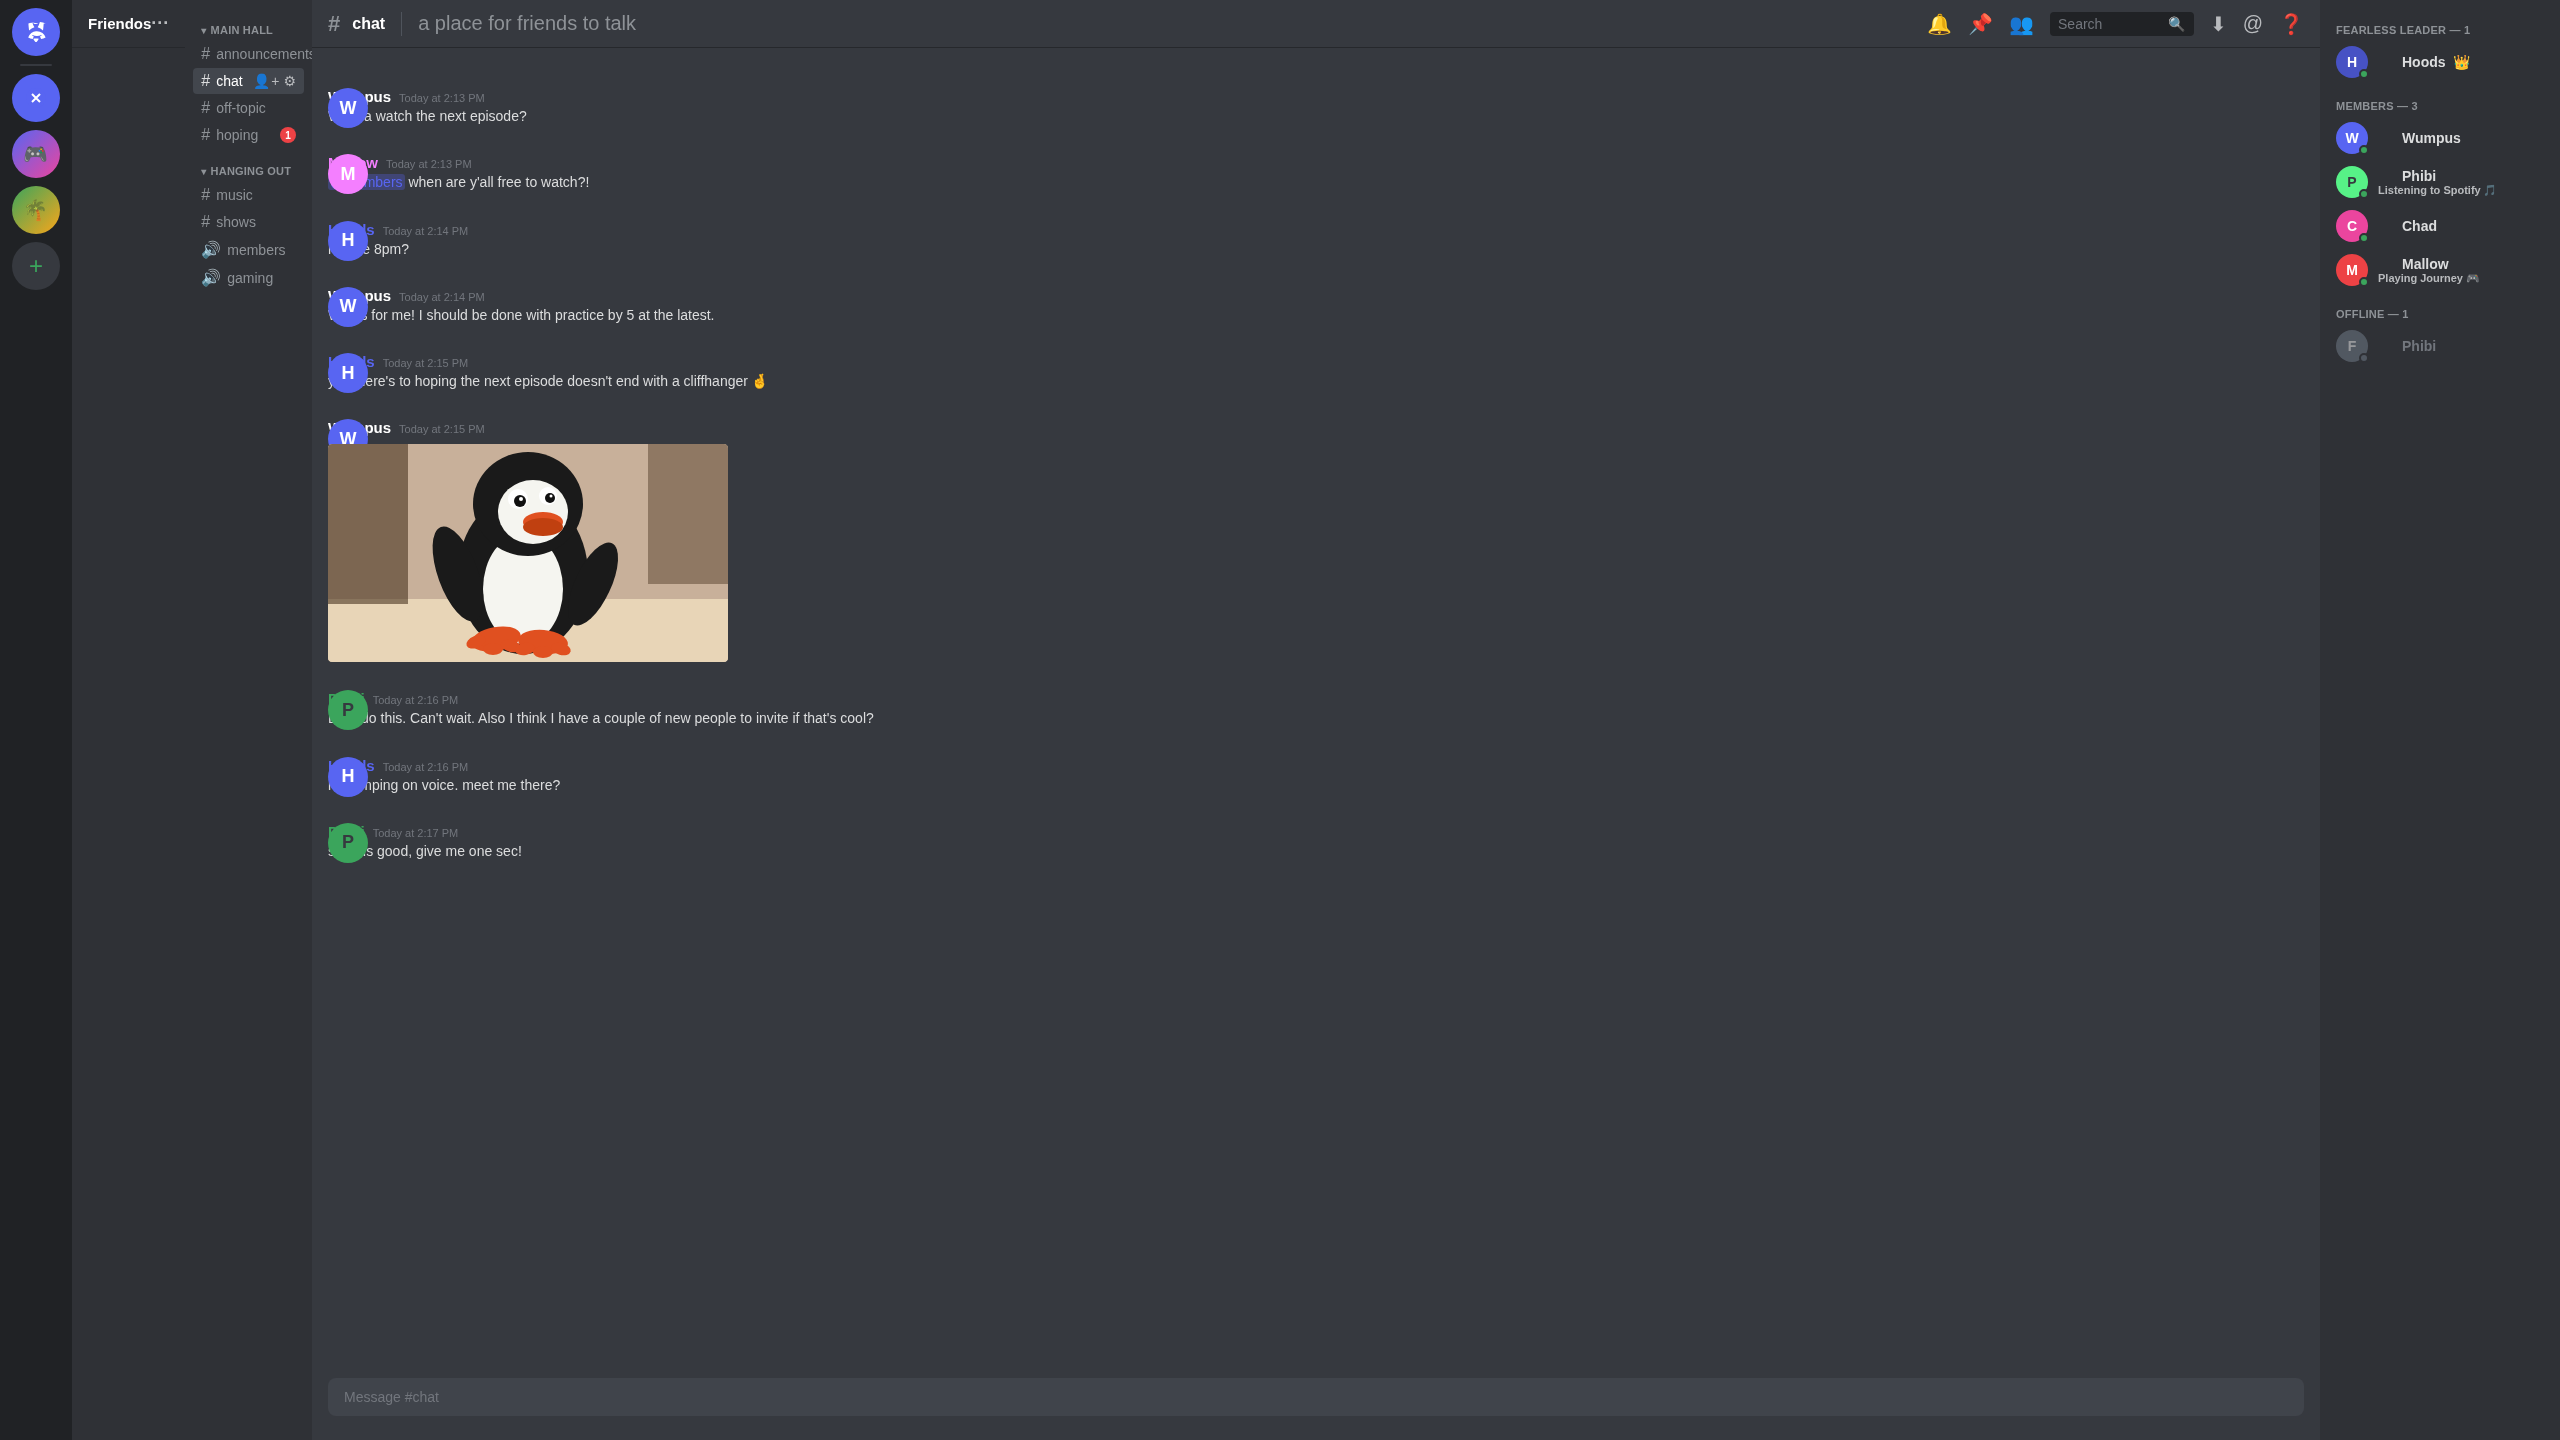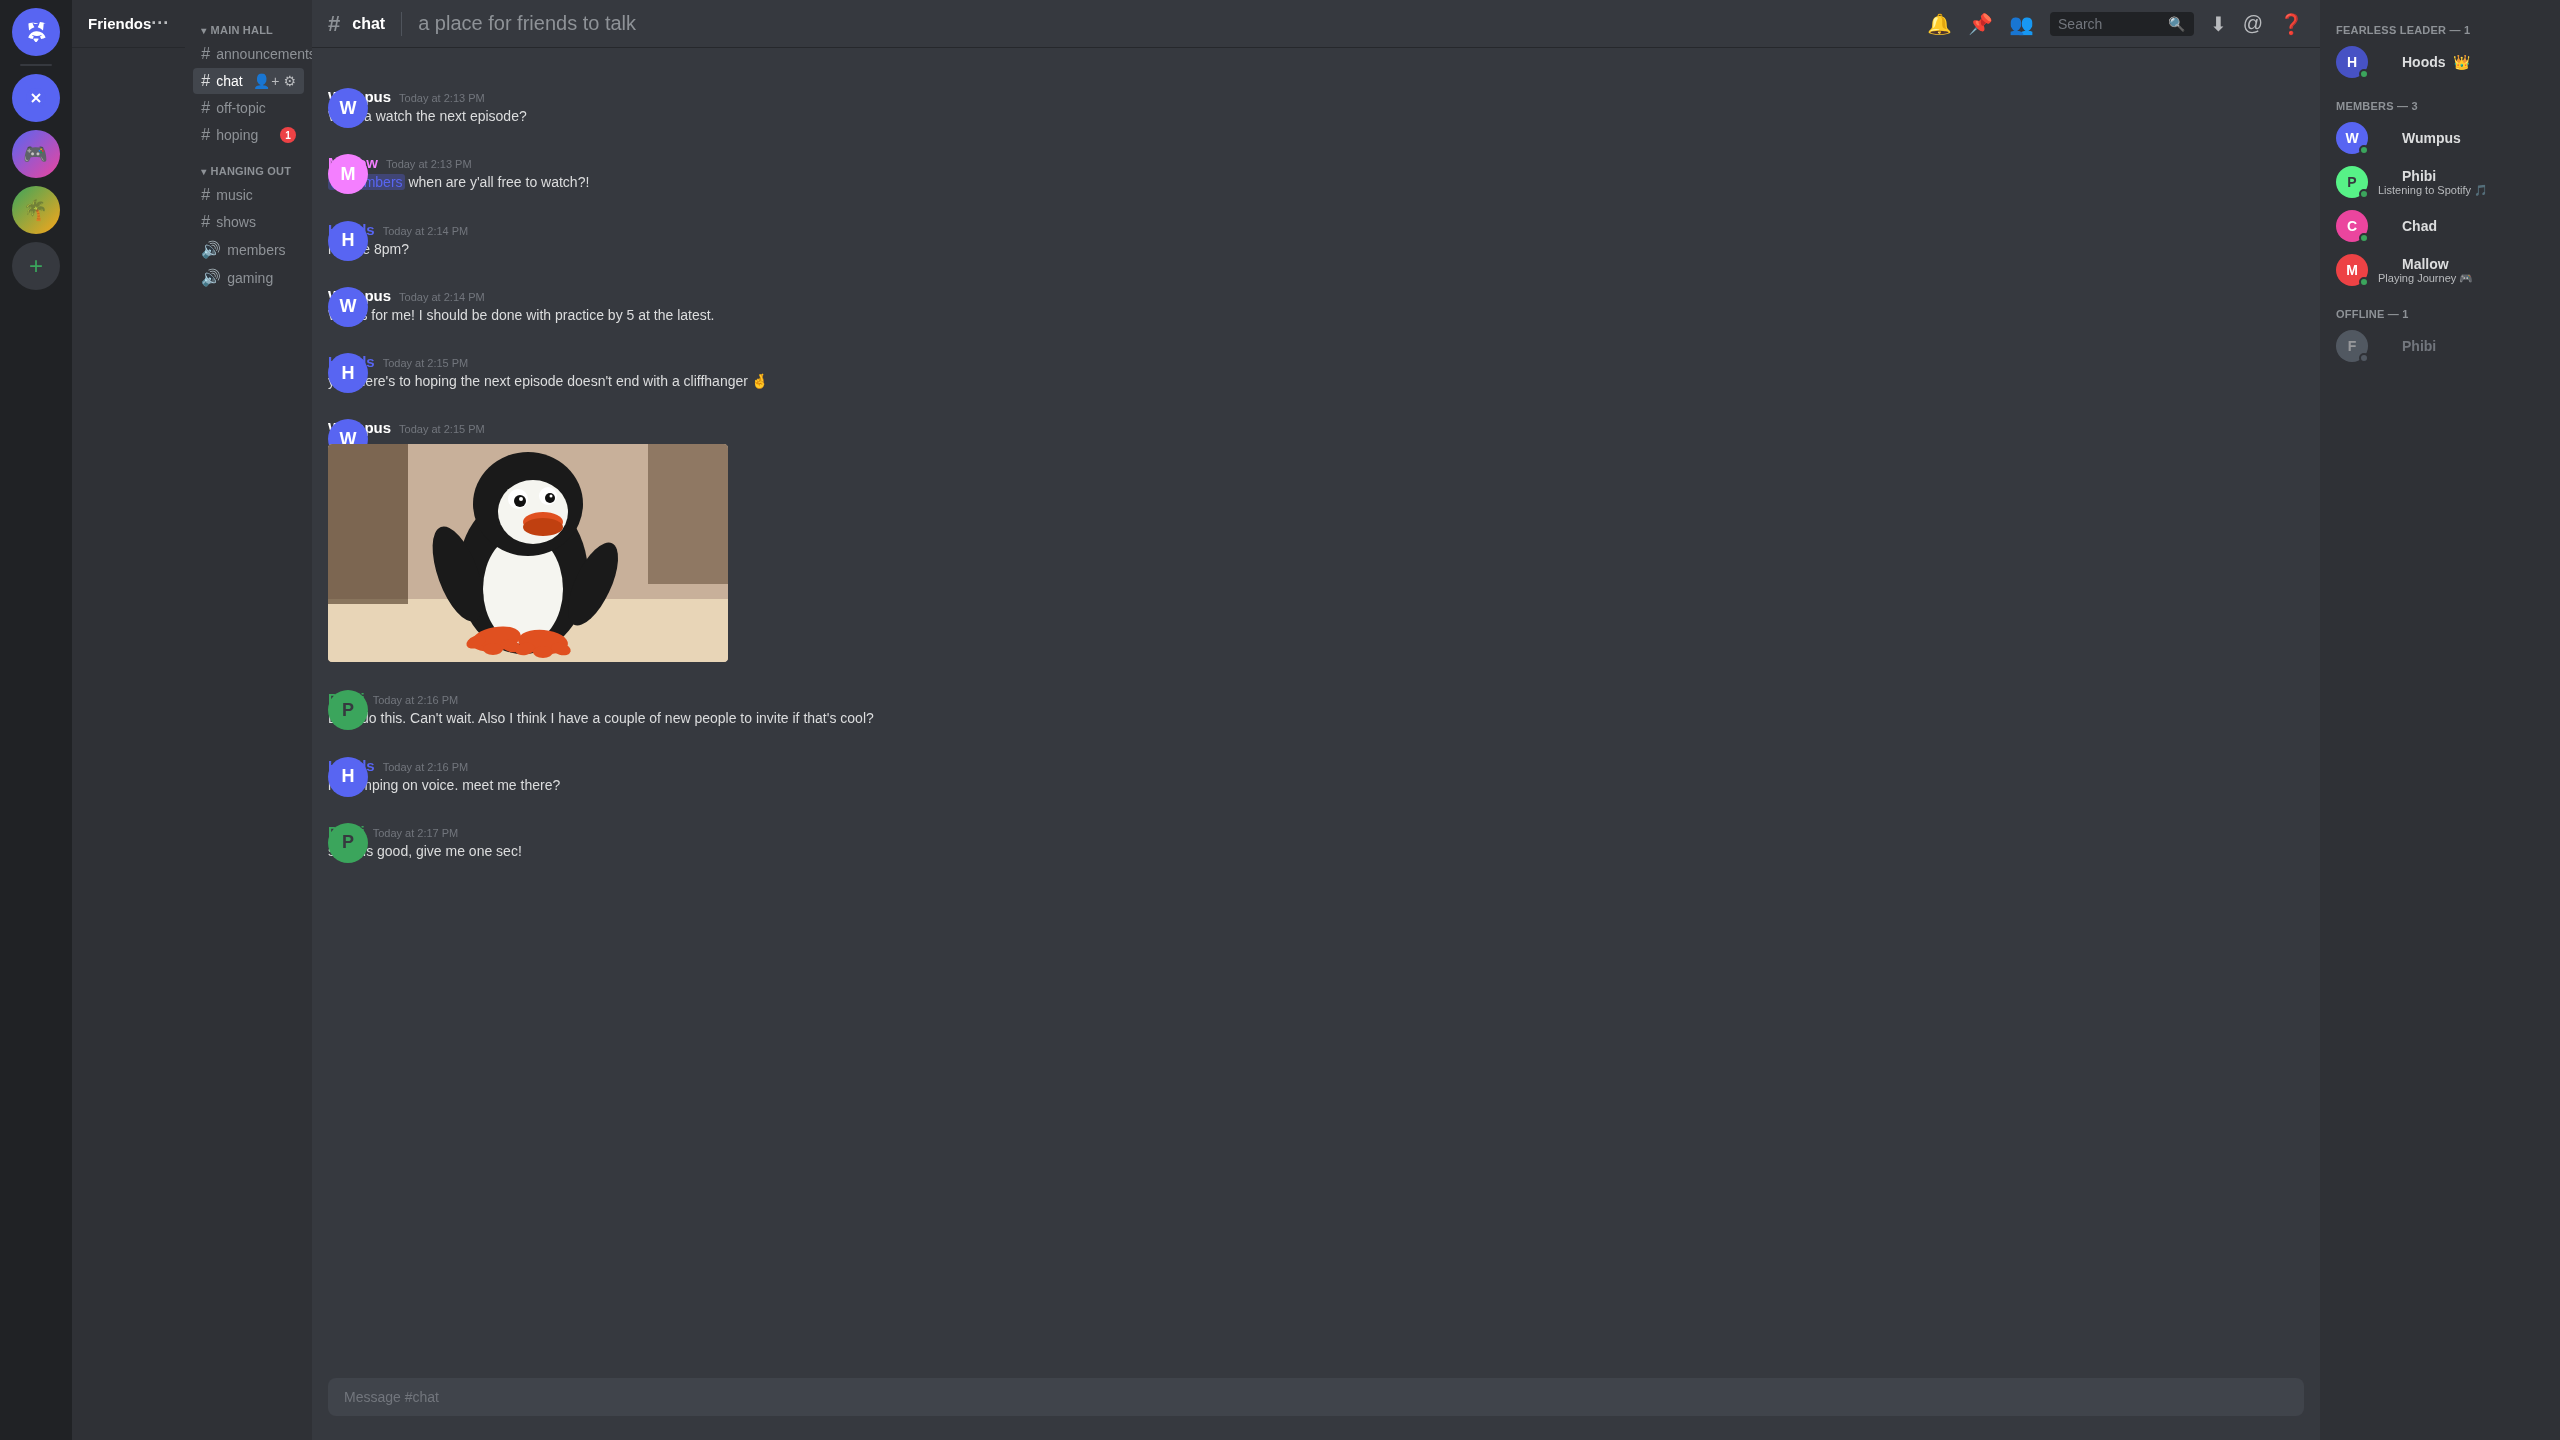--- a/index.html
+++ b/index.html
@@ -361,20 +361,21 @@
       text-overflow: ellipsis;
       padding-left: 24px;
     }
     .member-name.offline { color: #72767d; }
     .member-activity {
       font-size: 11px;
       color: #b9bbbe;
       white-space: nowrap;
       overflow: hidden;
       text-overflow: ellipsis;
+      font-weight: bold;
     }
     .crown-icon { font-size: 14px; margin-left: 4px; }
 
     
     .av-wumpus { background: #5865f2; color: white; }
     .av-mallow { background: #ed4245; color: white; }
     .av-hoods { background: #4752c4; color: white; }
     .av-phibi { background: #57f287; color: #36393f; }
     .av-chad { background: #eb459e; color: white; }
     .av-face { background: #747f8d; color: white; }

